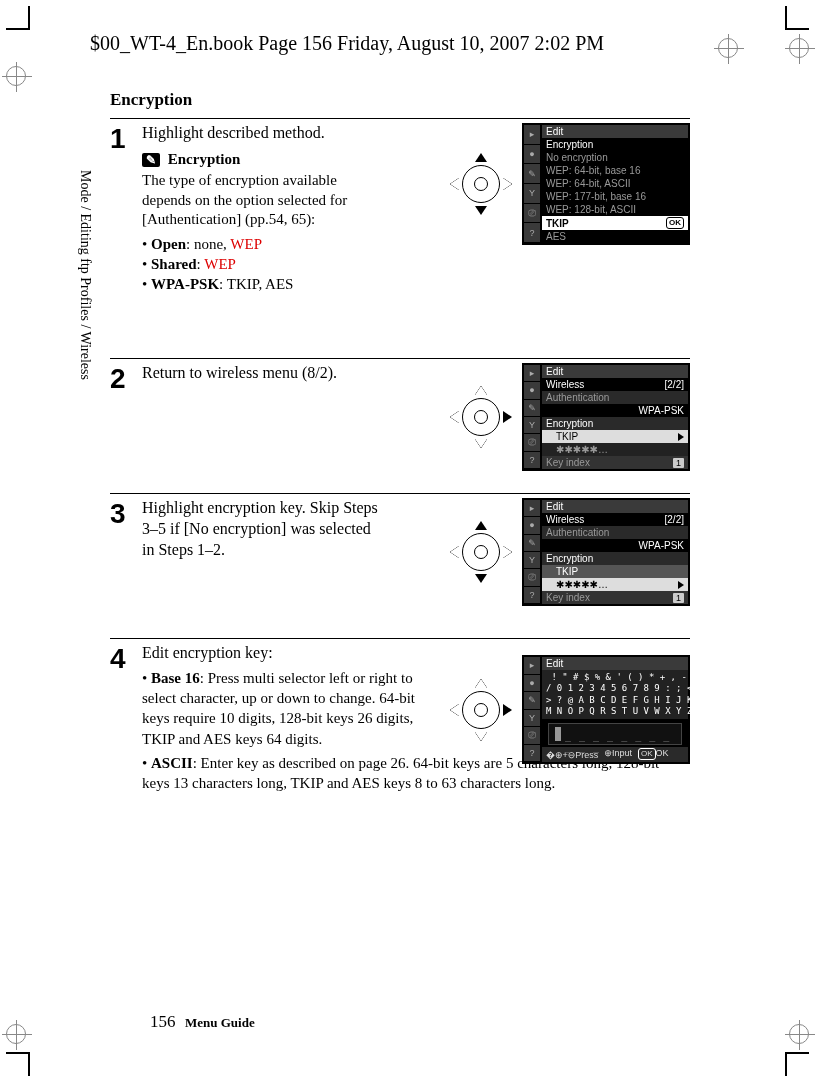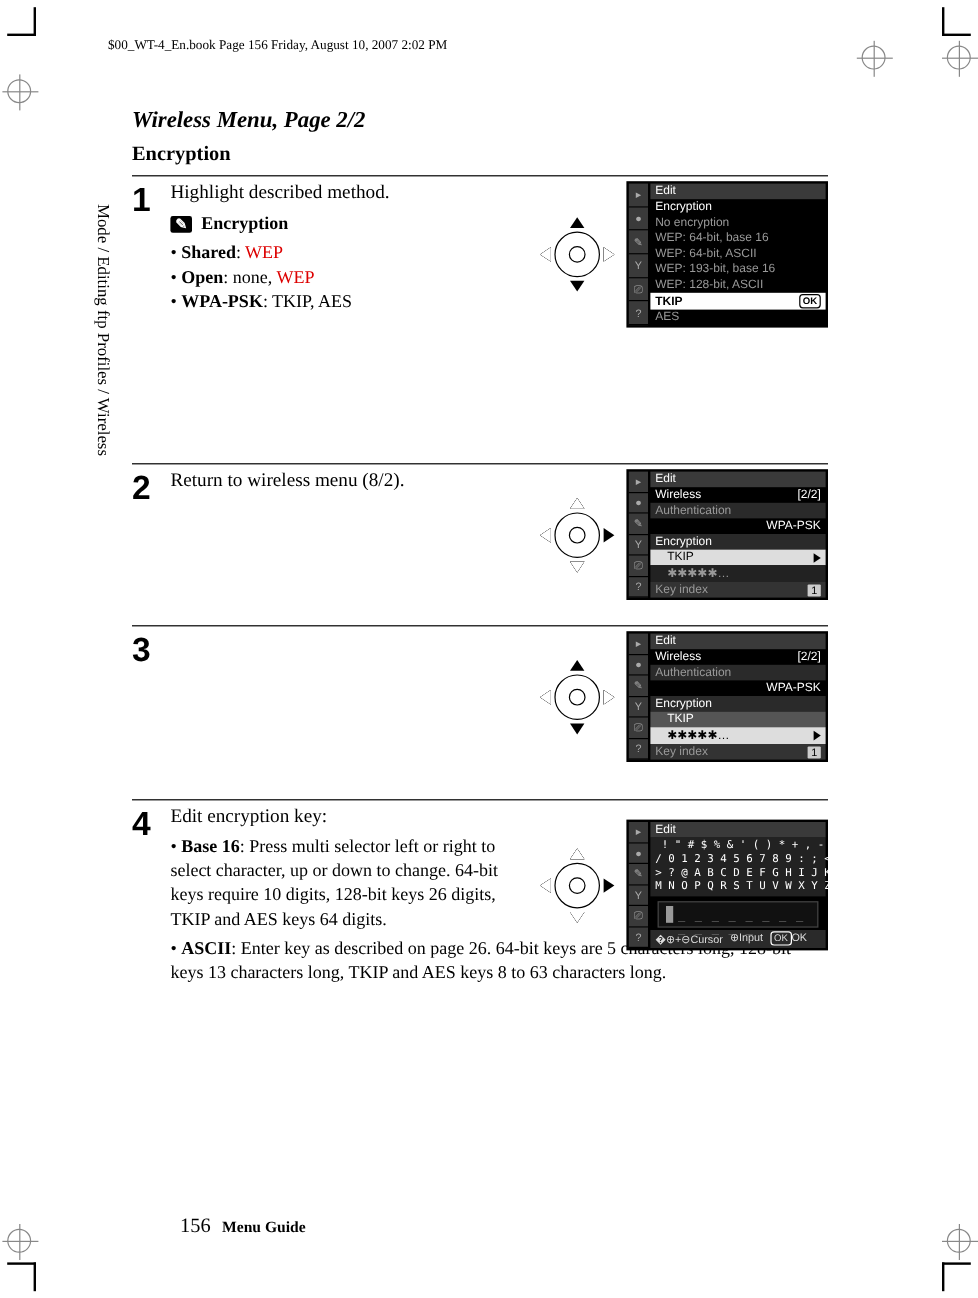--- a/index.html
+++ b/index.html
@@ -15,21 +15,21 @@
   .crop-corner .h { position:absolute; width:24px; height:2px; background:#000; }
   .crop-corner .v { position:absolute; width:2px; height:24px; background:#000; }
   .target { position:absolute; width:20px; height:20px; border:1px solid #888; border-radius:50%; }
   .target::before { content:""; position:absolute; left:-5px; top:9px; width:30px; height:1px; background:#888;}
   .target::after  { content:""; position:absolute; top:-5px; left:9px; height:30px; width:1px; background:#888;}
 
   .page-header {
     position: absolute;
     top: 32px; left: 90px;
     font-family: 'Times New Roman', serif;
-    font-size: 11px;
+    font-size: 20px;
     text-align: center;
   }
 
   .content {
     position: absolute;
     top: 90px; left: 110px; width: 580px;
   }
 
   .side-label {
     position: absolute;
@@ -164,34 +164,34 @@
 <div class="target" style="right:6px; top:38px;"></div>
 <div class="target" style="right:77px; top:38px;"></div>
 <div class="target" style="left:6px; bottom:38px;"></div>
 <div class="target" style="right:6px; bottom:38px;"></div>
 
 <div class="page-header">$00_WT-4_En.book  Page 156  Friday, August 10, 2007  2:02 PM</div>
 
 <div class="side-label">Mode / Editing ftp Profiles / Wireless</div>
 
 <div class="content">
-  <div class="section-title">Wireless Menu, Page 2/2</div>
   <div class="subtitle">Encryption</div>
 
   <div class="step" style="position:relative; min-height:230px;">
     <div class="step-num">1</div>
     <div class="step-body">
       <div class="main-text">Highlight described method.</div>
       <div class="callout-title">
         <span class="pencil-box">✎</span>
         <span>Encryption</span>
       </div>
+      <div class="callout-body main-text">The type of encryption available depends on the option selected for [Authentication] (pp.54, 65):</div>
       <ul class="tight main-text">
+        <li><span class="b">Open</span><span>: none, </span><span class="red">WEP</span></li>
         <li><span class="b">Shared</span><span>: </span><span class="red">WEP</span></li>
-        <li><span class="b">Open</span><span>: none, </span><span class="red">WEP</span></li>
         <li><span class="b">WPA-PSK</span><span>: TKIP, AES</span><span class="red"></span></li>
       </ul>
     </div>
 
     <div class="figures" style="top:4px;">
       <div class="dpad">
         <div class="ring"></div>
           <div class="center"></div>
         <div class="tri up"></div>
         <div class="tri down"></div>
@@ -217,21 +217,21 @@
           <div class="row">
               <span>No encryption</span>
             </div>
           <div class="row">
               <span>WEP: 64-bit, base 16</span>
             </div>
           <div class="row">
               <span>WEP: 64-bit, ASCII</span>
             </div>
           <div class="row">
-              <span>WEP: 193-bit, base 16</span>
+              <span>WEP: 177-bit, base 16</span>
             </div>
           <div class="row">
               <span>WEP: 128-bit, ASCII</span>
             </div>
           <div class="row hl">
               <span>TKIP</span>
               <span class="okbadge" style="border-color:#000;color:#000;">OK</span>
             </div>
           <div class="row">
               <span>AES</span>
@@ -292,20 +292,23 @@
               <span>Key index</span>
               <span class="mini-box">1</span>
             </div>
         </div>
       </div>
     </div>
   </div>
 
   <div class="step" style="position:relative; min-height:135px;">
     <div class="step-num">3</div>
+    <div class="step-body">
+      <div class="main-text">Highlight encryption key.  Skip Steps 3–5 if [No encryption] was selected in Steps 1–2.</div>
+    </div>
     <div class="figures" style="top:4px;">
       <div class="dpad">
         <div class="ring"></div>
           <div class="center"></div>
         <div class="tri up"></div>
         <div class="tri down"></div>
         <div class="tri left outline"></div>
         <div class="tri right outline"></div>
       </div>
       <div class="lcd">
@@ -387,21 +390,21 @@
             </div>
           <div class="chars"> ! " # $ % &amp; ' ( ) * + , - .
 / 0 1 2 3 4 5 6 7 8 9 : ; &lt; =
 &gt; ? @ A B C D E F G H I J K L
 M N O P Q R S T U V W X Y Z [</div>
           <div class="input-box">
               <div class="cursor"></div>
               <div class="dashes">_ _ _ _ _ _ _ _ _ _ _ _ _</div>
             </div>
           <div class="foot">
-            <span>�⊕+⊖<span>Cursor</span></span>
+            <span>�⊕+⊖<span>Press</span></span>
             <span>⊕<span>Input</span></span>
             <span><span class="okbadge">OK</span><span>OK</span></span>
           </div>
         </div>
       </div>
     </div>
   </div>
 
 </div>
 

